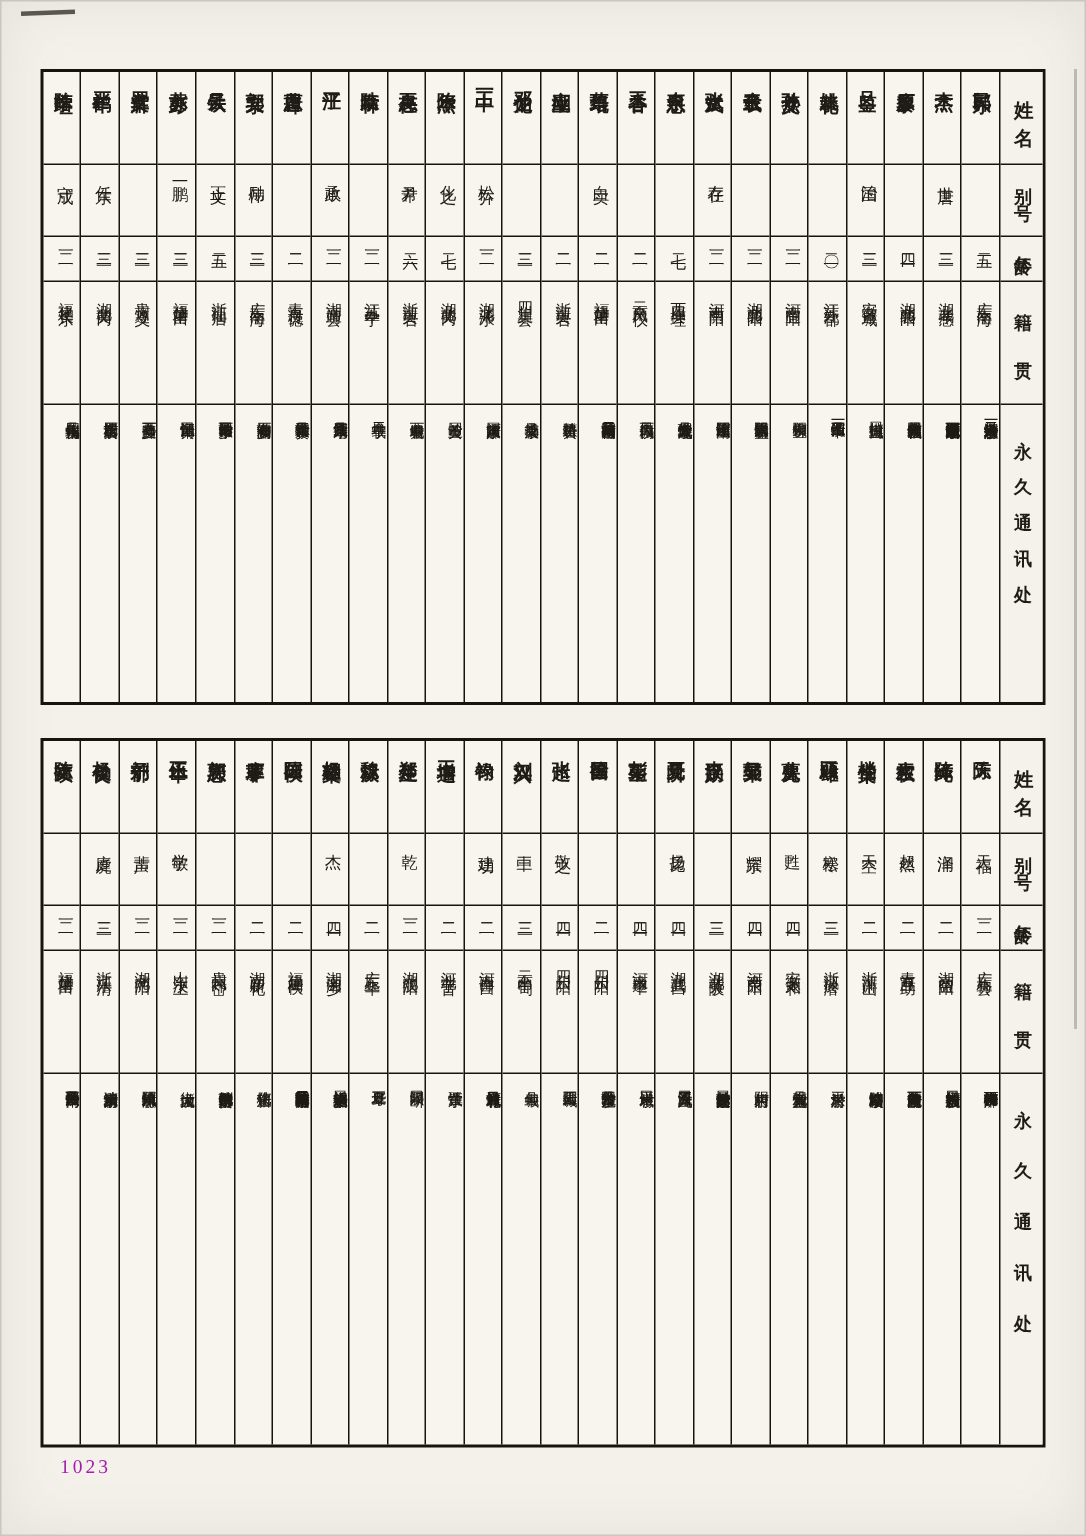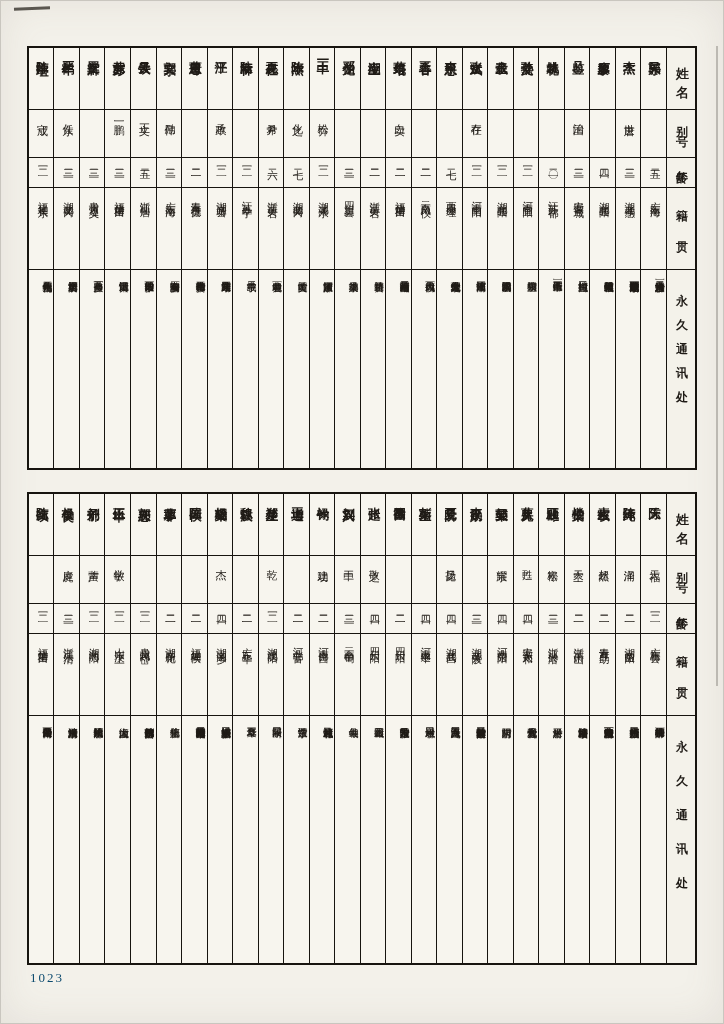--- a/index.html
+++ b/index.html
@@ -54,22 +54,22 @@
 
   .header-cell { font-weight: bold; line-height: 26px; }
   .header-cell.r0 { letter-spacing: 18px; padding-top: 9px;  font-size: 13px; }
   .header-cell.r1 { letter-spacing: 11px; padding-top: 6px;  font-size: 12px; }
   .header-cell.r2 { letter-spacing: 2px;  padding-top: 2px;  font-size: 12px; }
   .header-cell.r3 { letter-spacing: 32px; padding-top: 12px; font-size: 12px; }
   .header-cell.r4 { letter-spacing: 24px; padding-top: 14px; font-size: 12px; line-height: 26px; }
   #table-bottom .header-cell.r4 { letter-spacing: 34px; }
 
   .page-number {
-    position: absolute; left: 30px; top: 970px;
-    font-size: 13px; letter-spacing: 2px; color: #0c4a6e;
+    position: absolute; left: 40px; top: 970px;
+    font-size: 13px; letter-spacing: 2px; color: #a21caf;
     writing-mode: horizontal-tb;
   }
 </style>
 </head>
 <body>
 
 <div class="page">
   <div class="artifact-top"></div>
   <div class="artifact-right"></div>
 

